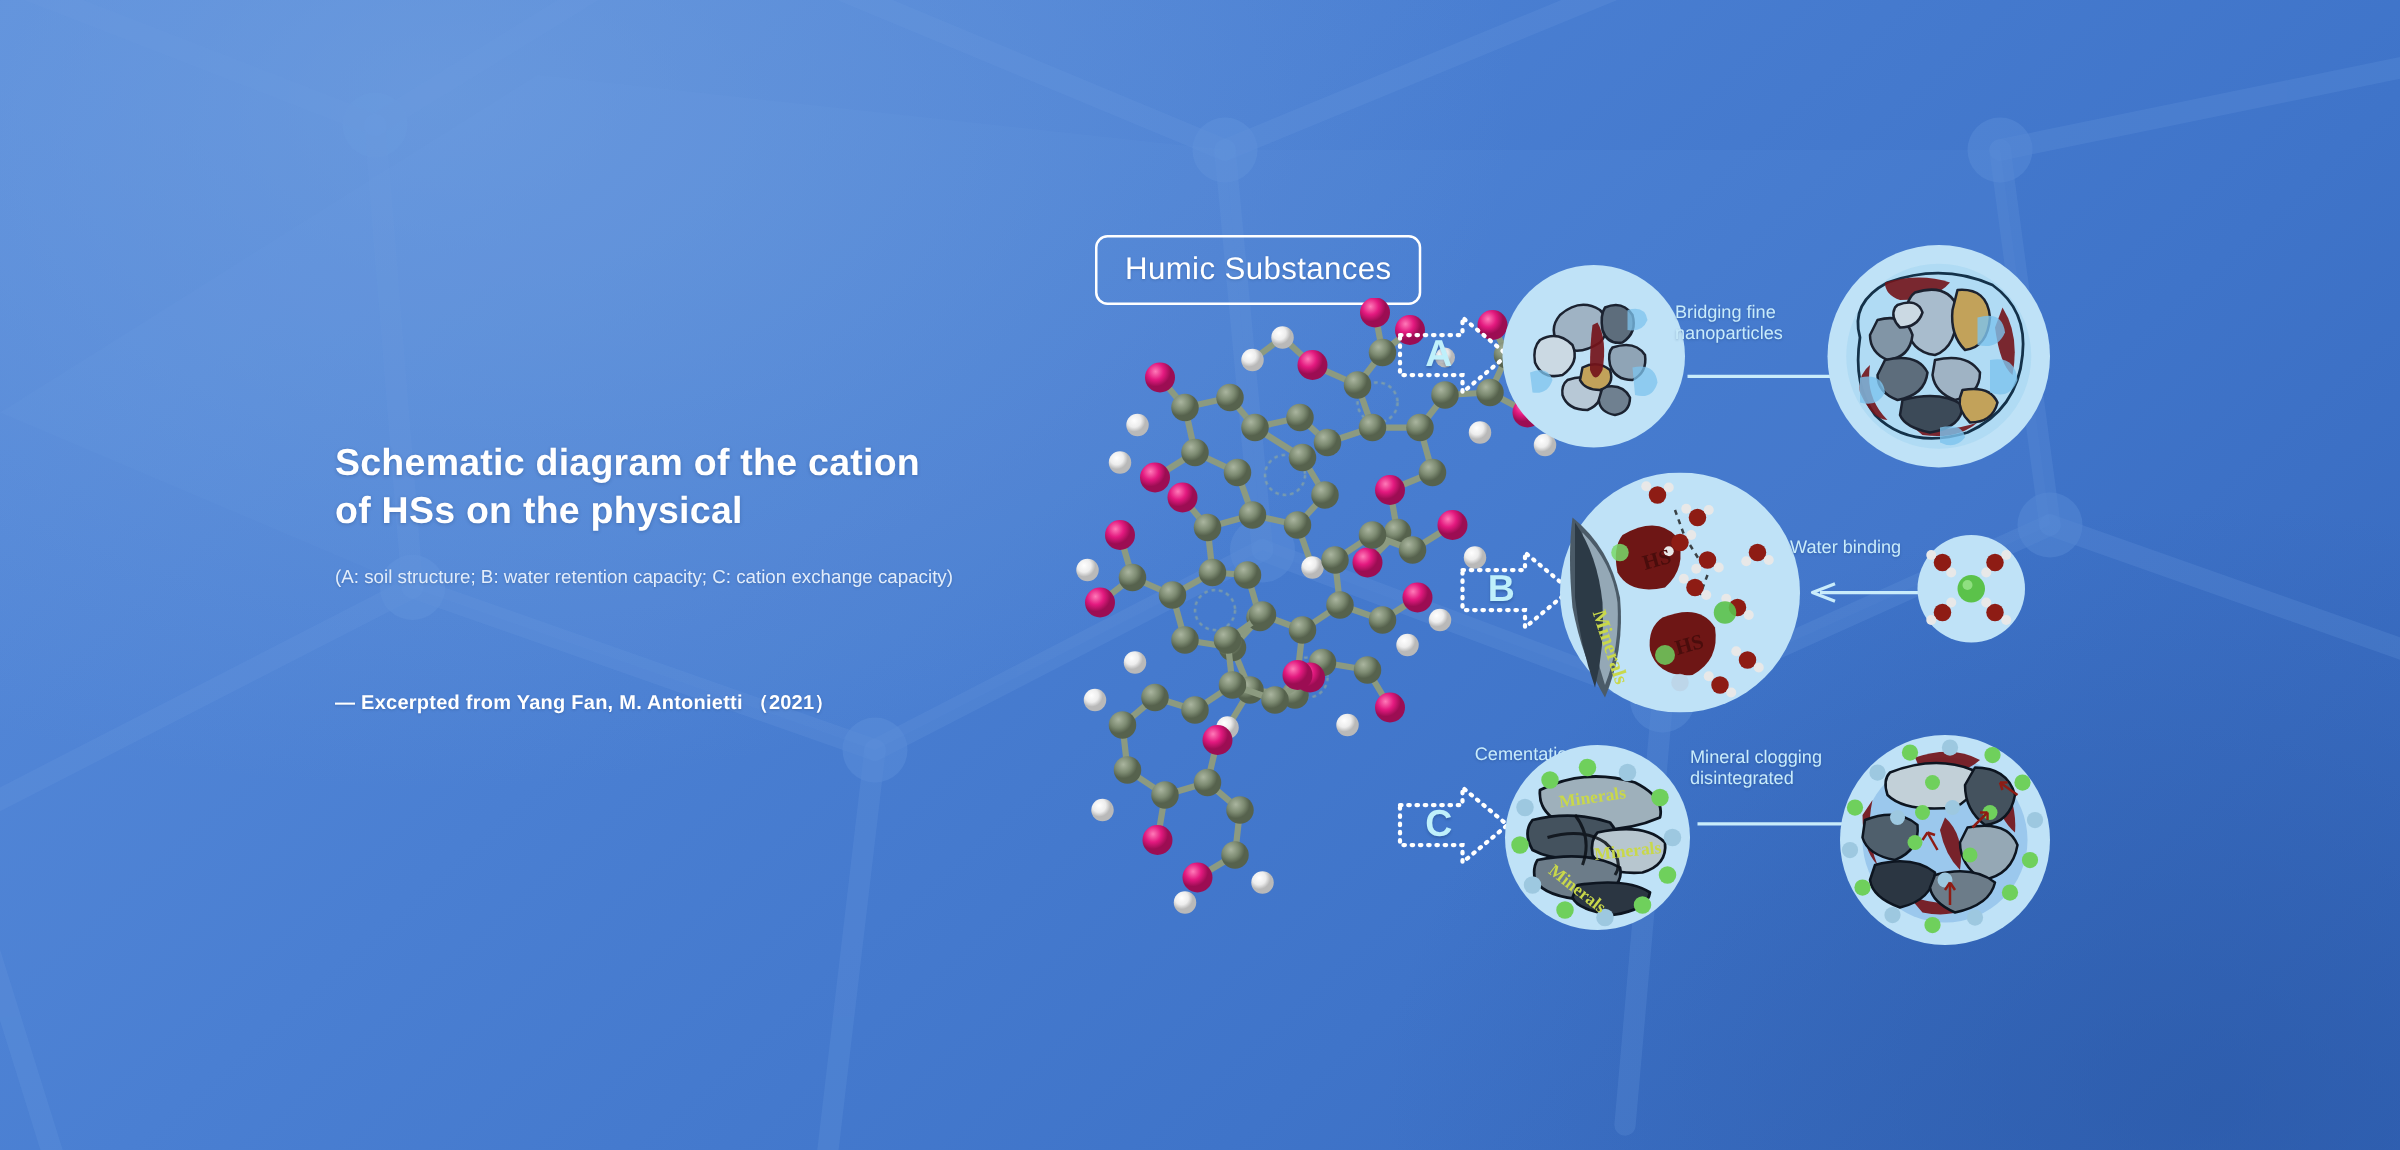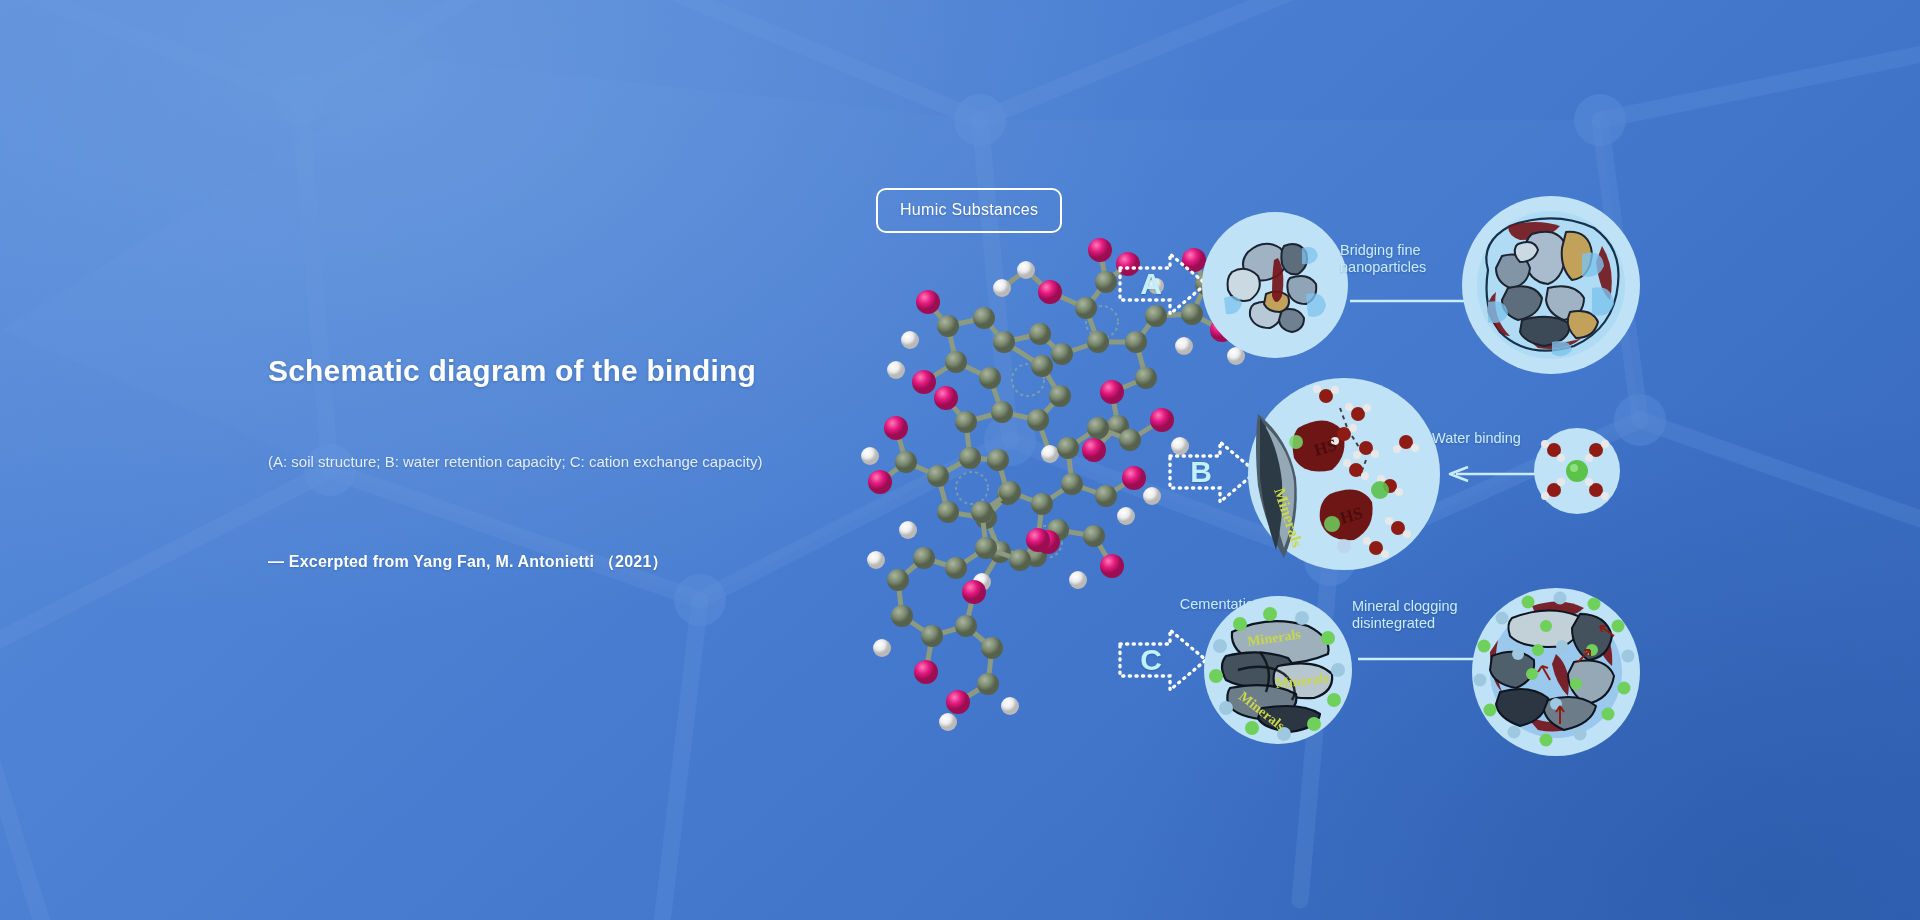--- a/index.html
+++ b/index.html
@@ -28,21 +28,21 @@
     font-weight:normal;text-shadow:0 1px 2px rgba(20,50,100,.25);
   }
   .attribution{
     color:#ffffff;font-size:16px;font-weight:bold;margin:80px 0 0 0;
     text-shadow:0 1px 2px rgba(20,50,100,.25);letter-spacing:.2px;
   }
   
   #hs-pill{
     position:absolute;left:876px;top:188px;
     padding:11px 22px 12px 22px;border:2px solid #ffffff;border-radius:10px;
-    color:#ffffff;font-size:16px;letter-spacing:.3px;white-space:nowrap;
+    color:#ffffff;font-size:25px;letter-spacing:.3px;white-space:nowrap;
     text-shadow:0 1px 2px rgba(20,50,100,.25);
   }
   
   .circ{position:absolute;border-radius:50%;background:#bfe2f7;}
   .lbl{
     position:absolute;color:#c9ecfb;font-size:14.5px;line-height:17px;
     text-align:left;text-shadow:0 1px 2px rgba(20,50,100,.3);
     white-space:pre-line;
   }
   .blockarrow{position:absolute;}
@@ -97,22 +97,22 @@
       <use href="#node" x="-40" y="660"></use>
     </g>
     <g fill="#7fa8e4" opacity=".13">
       <polygon points="0,330 430,60 980,120 1010,440 700,600 330,470"></polygon>
       <polygon points="1010,440 980,120 1600,120 1640,420 1330,560"></polygon>
     </g>
   </svg>
 
   <div id="textblock">
     <h1 class="title">
-      <span>Schematic diagram of the binding</span><br>
-      <br>
+      <span>Schematic diagram of the cation</span><br>
+      <span>of HSs on the physical</span><br>
     </h1>
     <p class="subtitle">(A: soil structure; B: water retention capacity; C: cation exchange capacity)</p>
     <p class="attribution">— Excerpted from Yang Fan, M. Antonietti （2021）</p>
   </div>
 
   <div id="hs-pill">
     <span>Humic Substances</span>
   </div>
 
   <svg style="position:absolute;left:850px;top:230px;" width="420" height="400" viewBox="0 0 420 400">

